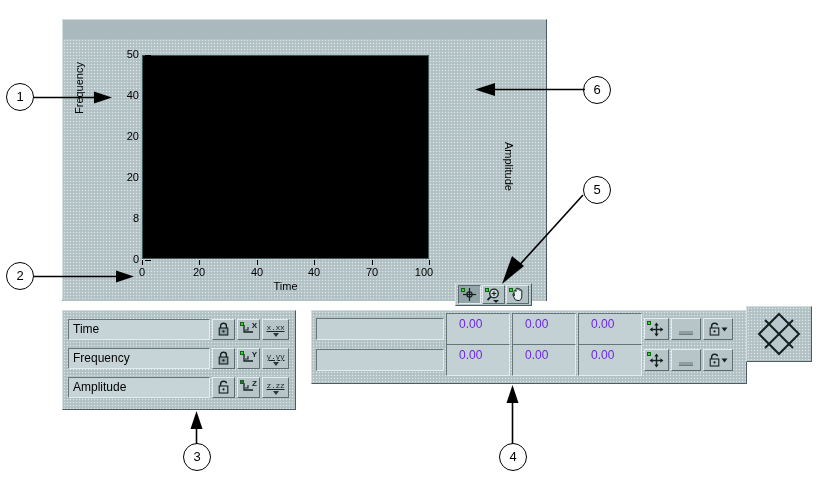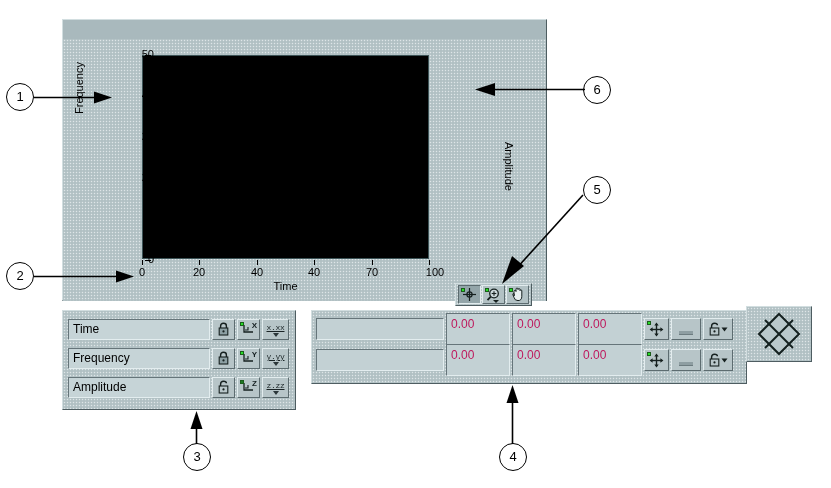--- a/index.html
+++ b/index.html
@@ -84,21 +84,21 @@
     width: 287px;
     height: 204px;
     background: #000000;
     border: 1px solid #3d5457;
     box-sizing: border-box;
   }
 
   
   .ytick {
     position: absolute;
-    right: 285px;
+    right: 300px;
     font-size: 11px;
     color: #000;
     text-align: right;
     white-space: nowrap;
   }
   .ytick-mark {
     position: absolute;
     right: 288px;
     width: 6px;
     height: 1px;
@@ -343,23 +343,23 @@
   .cur-val {
     width: 64px;
     height: 32px;
     box-sizing: border-box;
     background: #c3d1d4;
     border-top: 1px solid #66757a;
     border-left: 1px solid #66757a;
     border-right: 1px solid #e3edef;
     border-bottom: 1px solid #e3edef;
     font-size: 12px;
-    color: #be185d;
+    color: #6d28d9;
     line-height: 20px;
-    padding-left: 4px;
+    padding-left: 12px;
   }
   .cur-btn {
     position: relative;
     width: 25px;
     height: 22px;
     box-sizing: border-box;
     background: #b7c5c8;
     border-top: 1px solid #e3edef;
     border-left: 1px solid #e3edef;
     border-right: 1px solid #5d6c70;
@@ -439,21 +439,21 @@
         <div class="xtick" style="left:56px;width:30px">0</div>
         <div class="xtick-mark" style="left:71px"></div>
         <div class="xtick" style="left:113px;width:30px">20</div>
         <div class="xtick-mark" style="left:128px"></div>
         <div class="xtick" style="left:171px;width:30px">40</div>
         <div class="xtick-mark" style="left:186px"></div>
         <div class="xtick" style="left:228px;width:30px">40</div>
         <div class="xtick-mark" style="left:243px"></div>
         <div class="xtick" style="left:286px;width:30px">70</div>
         <div class="xtick-mark" style="left:301px"></div>
-        <div class="xtick" style="left:349px;width:30px">100</div>
+        <div class="xtick" style="left:338px;width:30px">100</div>
         <div class="xtick-mark" style="left:358px"></div>
 
         <div id="xlabel">Time</div>
       </div>
 
       <div id="zlabel">Amplitude</div>
 
     </div>
   </div>
 

